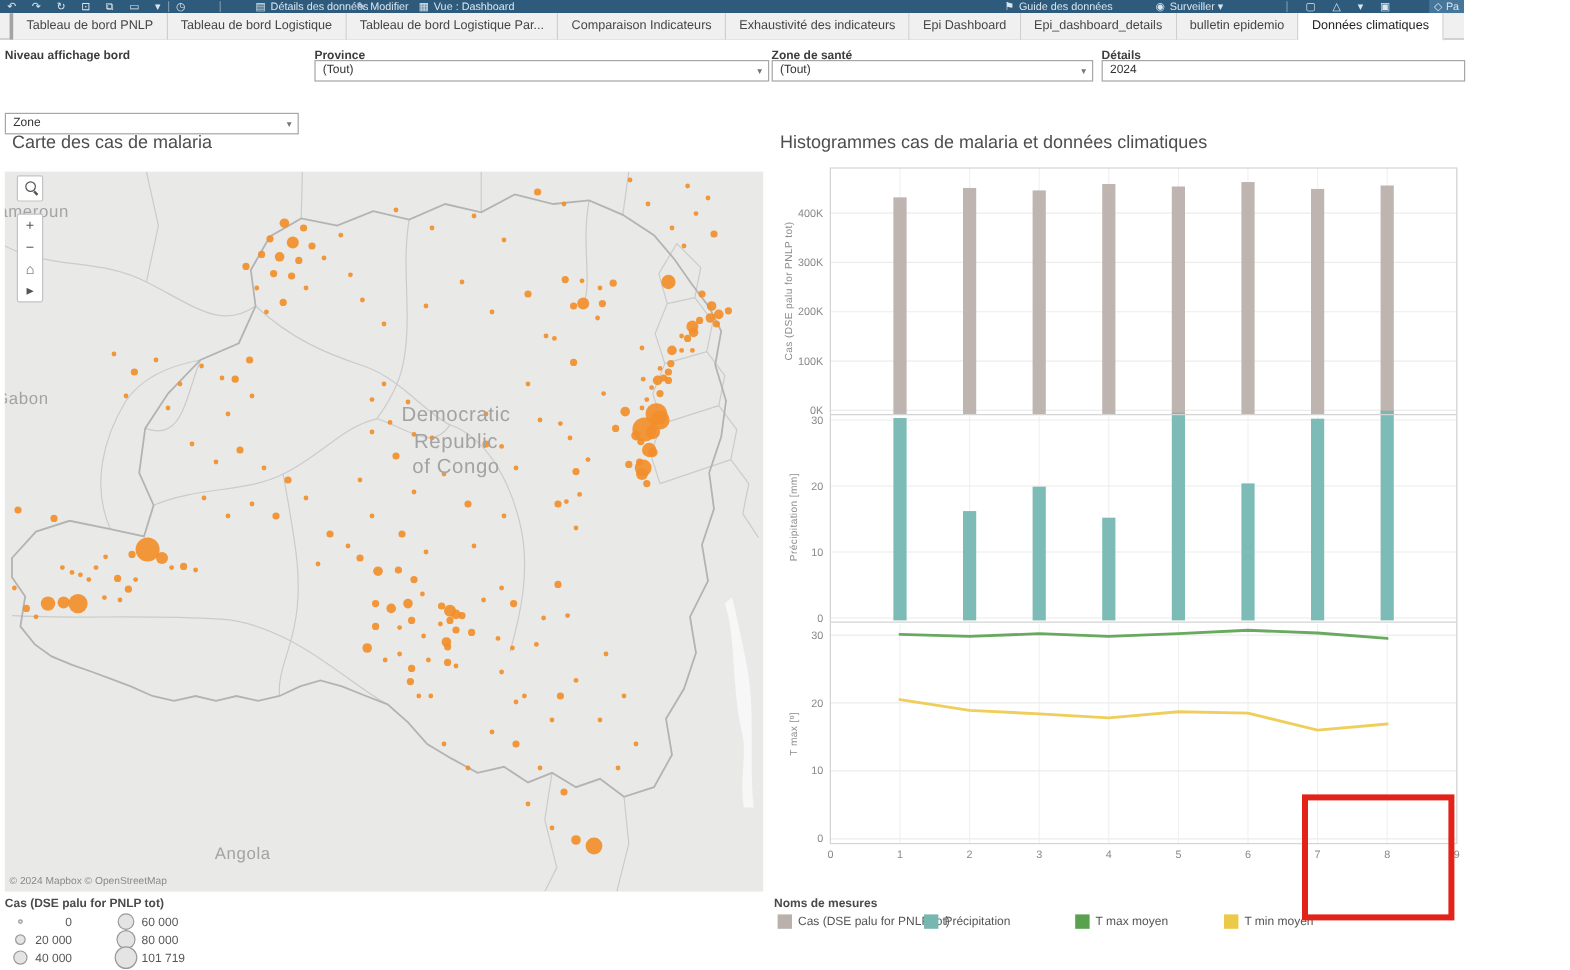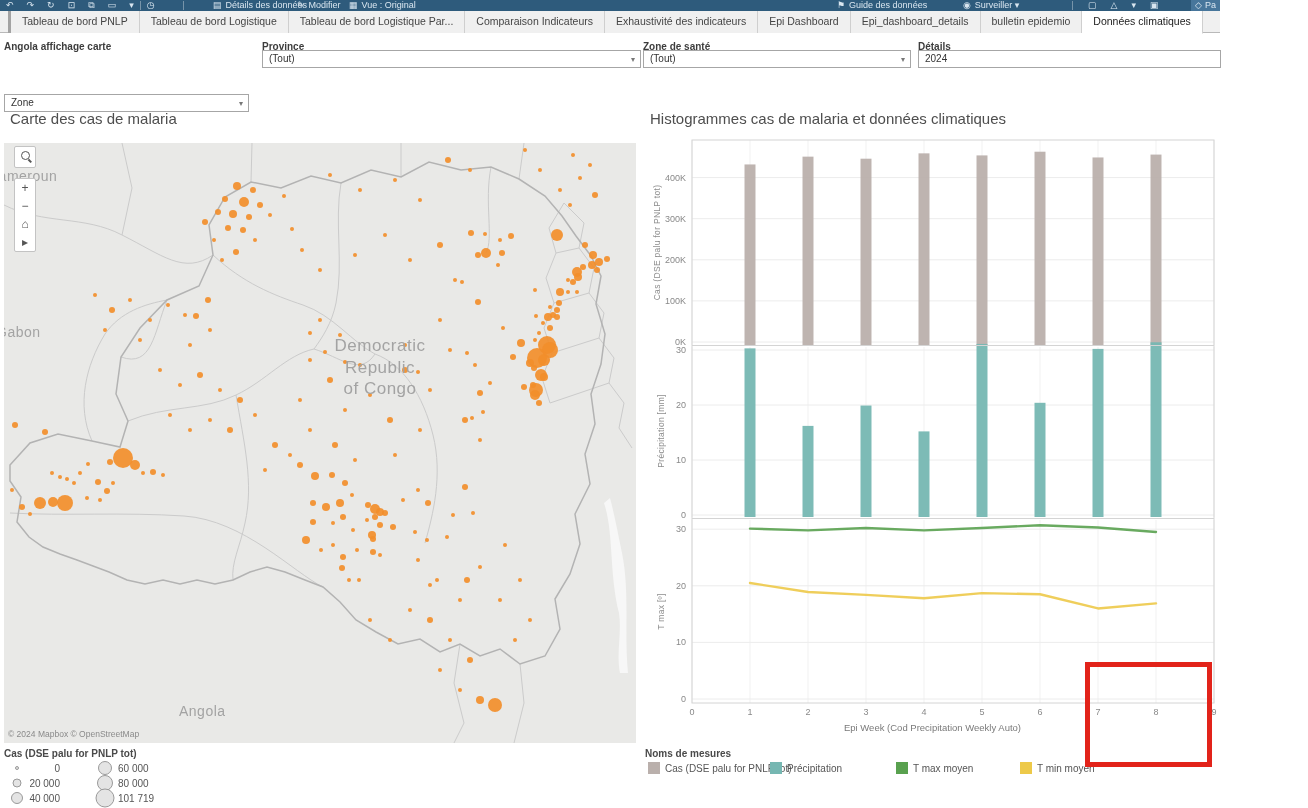--- a/index.html
+++ b/index.html
@@ -70,21 +70,21 @@
     <div class="tb-btn" style="left:213px;">
       <span>▤</span>
       <span>Détails des données</span>
     </div>
     <div class="tb-btn" style="left:297px;">
       <span>✎</span>
       <span>Modifier</span>
     </div>
     <div class="tb-btn" style="left:349px;">
       <span>▦</span>
-      <span>Vue : Original</span>
+      <span>Vue : Dashboard</span>
     </div>
     <div class="tb-btn" style="left:837px;">
       <span>⚑</span>
       <span>Guide des données</span>
     </div>
     <div class="tb-btn" style="left:963px;">
       <span>◉</span>
       <span>Surveiller ▾</span>
     </div>
     <div class="tb-div" style="left:1072px;"></div>
@@ -105,21 +105,21 @@
       <div class="tab">Tableau de bord Logistique</div>
       <div class="tab">Tableau de bord Logistique Par...</div>
       <div class="tab">Comparaison Indicateurs</div>
       <div class="tab">Exhaustivité des indicateurs</div>
       <div class="tab">Epi Dashboard</div>
       <div class="tab">Epi_dashboard_details</div>
       <div class="tab">bulletin epidemio</div>
       <div class="tab active">Données climatiques</div>
     </div>
 
-  <div class="flabel" style="left:4px;top:41px;">Angola affichage carte</div>
+  <div class="flabel" style="left:4px;top:41px;">Niveau affichage bord</div>
   <div class="fbox" style="left:4px;top:50px;width:237px;margin-top:44px;">
     <span>Zone</span>
     <span class="fcaret">▾</span>
   </div>
   <div class="flabel" style="left:262px;top:41px;">Province</div>
   <div class="fbox" style="left:262px;top:50px;width:371px;">
     <span>(Tout)</span>
     <span class="fcaret">▾</span>
   </div>
   <div class="flabel" style="left:643px;top:41px;">Zone de santé</div>
@@ -501,21 +501,20 @@
       <text x="279" y="580" text-anchor="middle" font-size="9" fill="#898989">4</text>
       <text x="337" y="580" text-anchor="middle" font-size="9" fill="#898989">5</text>
       <text x="395" y="580" text-anchor="middle" font-size="9" fill="#898989">6</text>
       <text x="453" y="580" text-anchor="middle" font-size="9" fill="#898989">7</text>
       <text x="511" y="580" text-anchor="middle" font-size="9" fill="#898989">8</text>
       <text x="569" y="580" text-anchor="middle" font-size="9" fill="#898989">9</text>
     </svg>
   <div class="vlabel" style="left:652px;top:345px;width:205px;">Cas (DSE palu for PNLP tot)</div>
   <div class="vlabel" style="left:656px;top:517px;width:172px;">Précipitation [mm]</div>
   <div class="vlabel" style="left:656px;top:703px;width:183px;">T max [º]</div>
-  <div class="xaxis-title">Epi Week (Cod Precipitation Weekly Auto)</div>
 
   <div class="measures-title">Noms de mesures</div>
   <div class="mlegend-item" style="left:648px;">
     <span class="sw" style="background: rgb(186, 176, 172);"></span>
     <span class="lb">Cas (DSE palu for PNLP tot)</span>
   </div>
   <div class="mlegend-item" style="left:770px;">
     <span class="sw" style="background: rgb(118, 183, 178);"></span>
     <span class="lb">Précipitation</span>
   </div>

